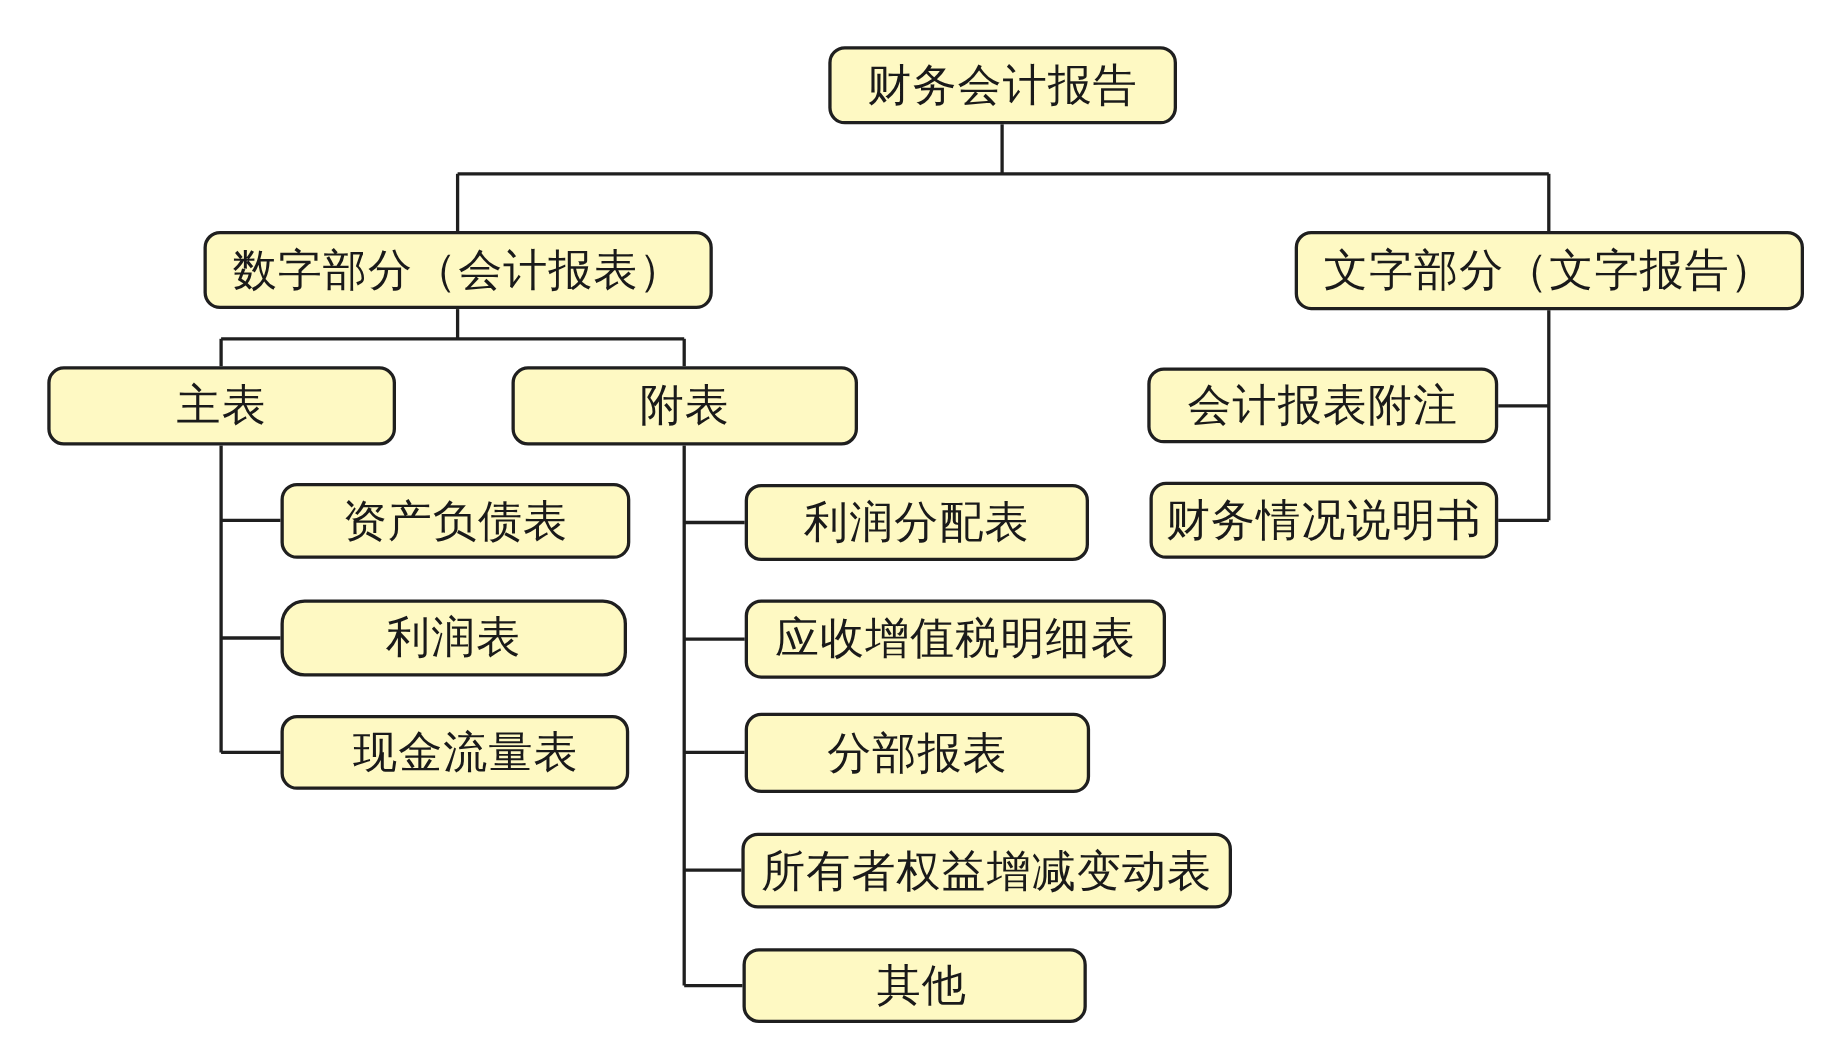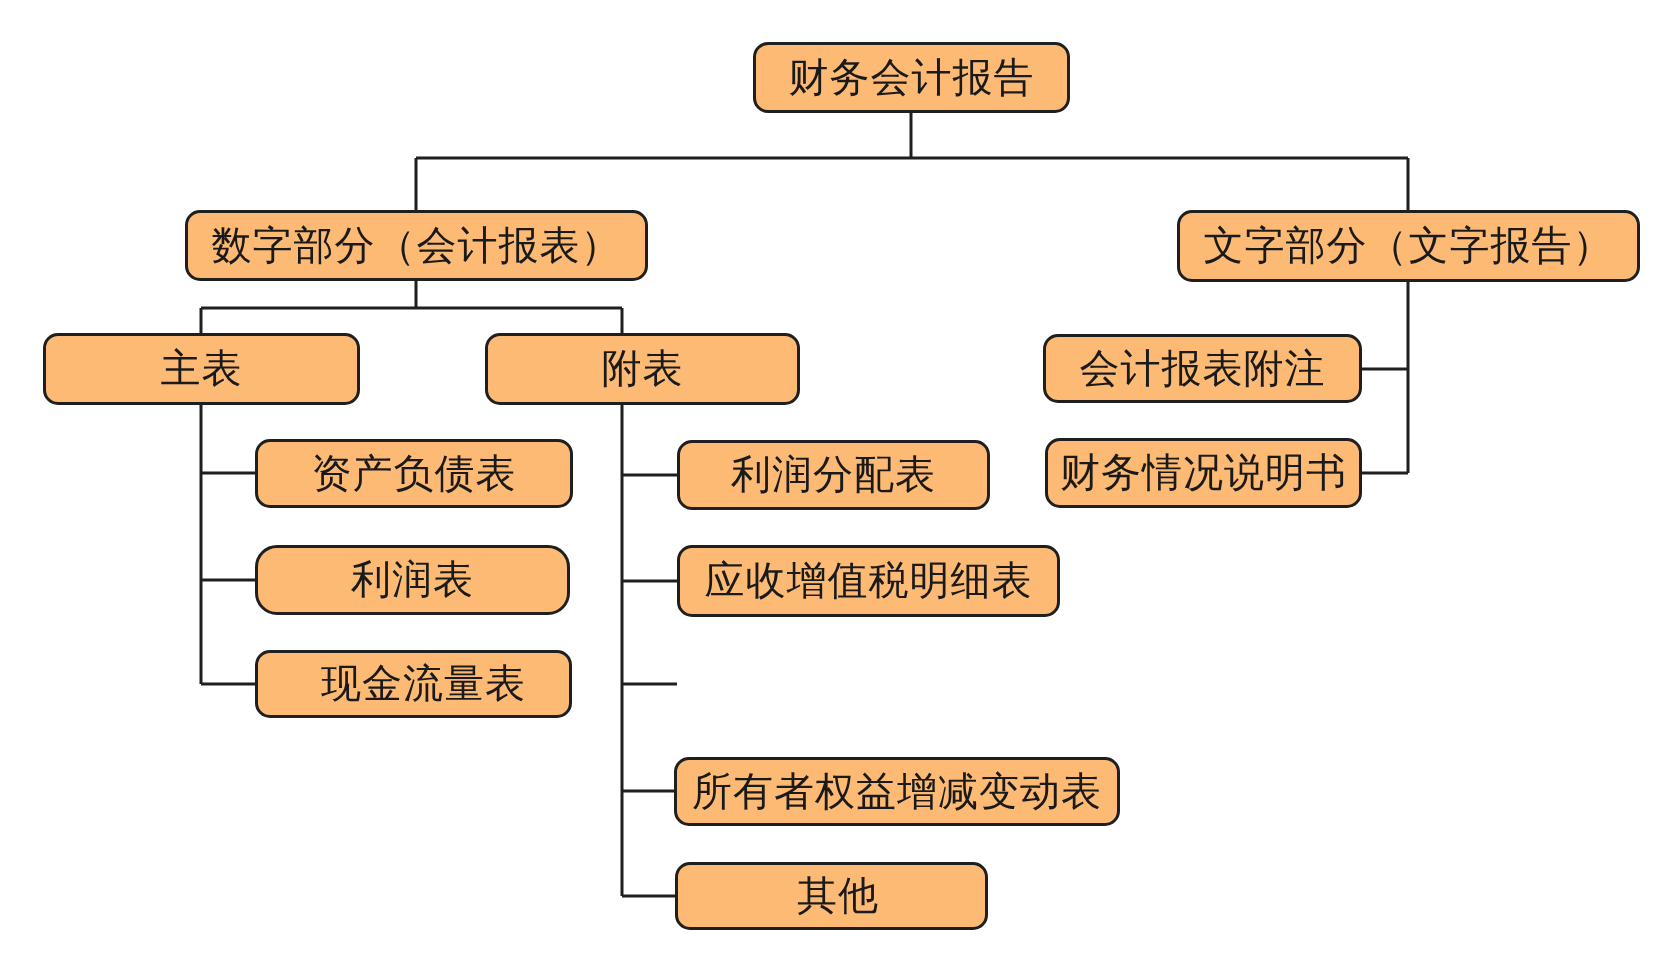--- a/index.html
+++ b/index.html
@@ -29,21 +29,21 @@
     top: 0;
     width: 1667px;
     height: 967px;
     z-index: 2;
   }
   .node {
     position: absolute;
     box-sizing: border-box;
     border: 3px solid #1f1f1f;
     border-radius: 15px;
-    background: #fdba74;
+    background: #fef9c3;
     display: flex;
     align-items: center;
     justify-content: center;
     color: #1a1a1a;
     font-size: 40px;
     line-height: 1;
     white-space: nowrap;
     letter-spacing: 1px;
   }
 </style>
@@ -72,24 +72,25 @@
       <line x1="622" y1="896" x2="675" y2="896" stroke="#1f1f1f" stroke-width="3"></line>
       <line x1="1408" y1="282" x2="1408" y2="473" stroke="#1f1f1f" stroke-width="3"></line>
       <line x1="1362" y1="369" x2="1408" y2="369" stroke="#1f1f1f" stroke-width="3"></line>
       <line x1="1362" y1="473" x2="1408" y2="473" stroke="#1f1f1f" stroke-width="3"></line>
     </svg>
   <div id="node-layer">
       <div class="node" style="left: 753px; top: 42px; width: 317px; height: 71px; border-color: rgb(31, 31, 31);">财务会计报告</div>
       <div class="node" style="left: 185px; top: 210px; width: 463px; height: 71px; border-color: rgb(31, 31, 31);">数字部分（会计报表）</div>
       <div class="node" style="left: 1177px; top: 210px; width: 463px; height: 72px; border-color: rgb(31, 31, 31); text-align: center;">文字部分（文字报告）</div>
       <div class="node" style="left: 43px; top: 333px; width: 317px; height: 72px; border-color: rgb(31, 31, 31);">主表</div>
-      <div class="node" style="left: 465px; top: 333px; width: 315px; height: 72px; border-color: rgb(31, 31, 31); margin-left: 20px;">附表</div>
+      <div class="node" style="left: 465px; top: 333px; width: 315px; height: 72px; border-color: rgb(31, 31, 31);">附表</div>
       <div class="node" style="left: 255px; top: 439px; width: 318px; height: 69px; border-color: rgb(31, 31, 31);">资产负债表</div>
       <div class="node" style="left: 255px; top: 545px; width: 315px; height: 70px; border-color: rgb(31, 31, 31); border-radius: 22px;">利润表</div>
       <div class="node" style="left: 255px; top: 650px; width: 317px; height: 68px; border-color: rgb(31, 31, 31); padding-left: 20px;">现金流量表</div>
       <div class="node" style="left: 677px; top: 440px; width: 313px; height: 70px; border-color: rgb(31, 31, 31);">利润分配表</div>
       <div class="node" style="left: 677px; top: 545px; width: 383px; height: 72px; border-color: rgb(31, 31, 31);">应收增值税明细表</div>
+      <div class="node" style="left: 677px; top: 648px; width: 314px; height: 73px; border-color: rgb(31, 31, 31);">分部报表</div>
       <div class="node" style="left: 674px; top: 757px; width: 446px; height: 69px; border-color: rgb(31, 31, 31);">所有者权益增减变动表</div>
       <div class="node" style="left: 675px; top: 862px; width: 313px; height: 68px; border-color: rgb(31, 31, 31); padding-left: 13px;">其他</div>
       <div class="node" style="left: 1043px; top: 334px; width: 319px; height: 69px; border-color: rgb(31, 31, 31);">会计报表附注</div>
       <div class="node" style="left: 1045px; top: 438px; width: 317px; height: 70px; border-color: rgb(31, 31, 31);">财务情况说明书</div>
     </div>
 </div>
 
 </body></html>

